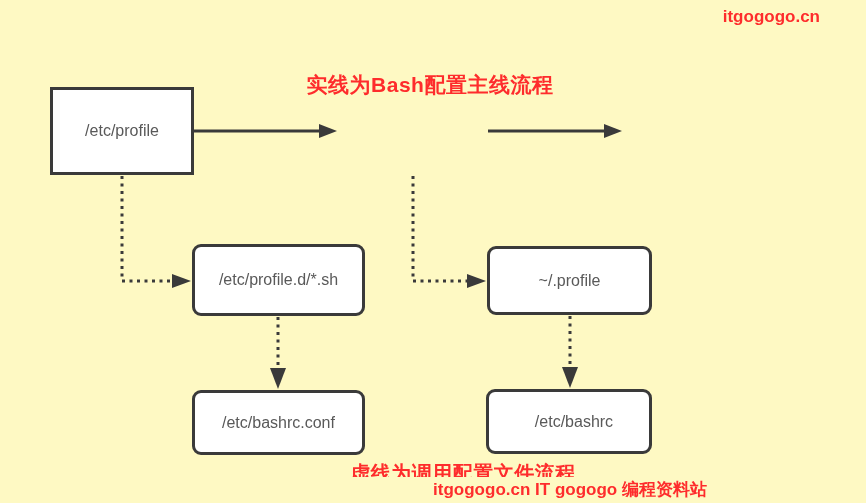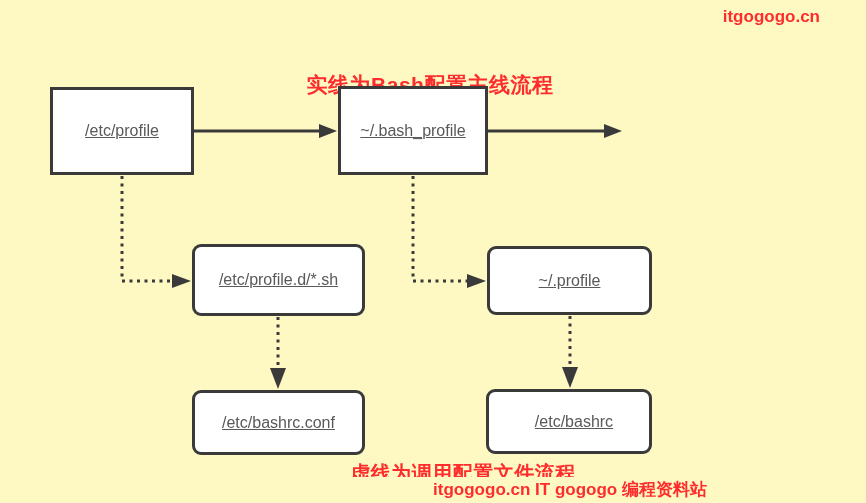--- a/index.html
+++ b/index.html
@@ -48,21 +48,20 @@
     position: absolute;
     display: flex;
     align-items: center;
     justify-content: center;
     background: #ffffff;
     border: 3px solid #3a3a3a;
     color: #595959;
     font-size: 16px;
     text-align: center;
     white-space: nowrap;
-    text-decoration: underline;
   }
   .node.rounded { border-radius: 9px; }
 
   .node-etc-profile   { left: 50px;  top: 87px;  width: 144px; height: 88px; }
   .node-bash-profile  { left: 338px; top: 86px;  width: 150px; height: 89px; }
   .node-use-bash      { left: 623px; top: 87px;  width: 128px; height: 88px; }
   .node-profile-d     { left: 192px; top: 244px; width: 173px; height: 72px; }
   .node-bashrc-user   { left: 487px; top: 246px; width: 165px; height: 69px; }
   .node-locale-conf   { left: 192px; top: 390px; width: 173px; height: 65px; }
   .node-etc-bashrc    { left: 486px; top: 389px; width: 166px; height: 65px; padding-left: 10px; }
@@ -134,21 +133,20 @@
       <polygon points="278,389 270,368 286,368" fill="#3a3a3a"></polygon>
     </g>
 
     <g>
       <line x1="570" y1="316" x2="570" y2="368" stroke="#3a3a3a" stroke-width="3" stroke-dasharray="3 4.5"></line>
       <polygon points="570,388 562,367 578,367" fill="#3a3a3a"></polygon>
     </g>
   </svg>
 
   <div class="node node-etc-profile">/etc/profile</div>
-  <div class="node node-bash-profile">~/.bash_profile</div>
   <div class="node rounded node-profile-d">/etc/profile.d/*.sh</div>
   <div class="node rounded node-bashrc-user">~/.profile</div>
   <div class="node rounded node-locale-conf">/etc/bashrc.conf</div>
   <div class="node rounded node-etc-bashrc">/etc/bashrc</div>
 
   <div class="caption-clip">
     <div class="caption-text">虚线为调用配置文件流程</div>
   </div>
 
   <div class="wm-bottom">

